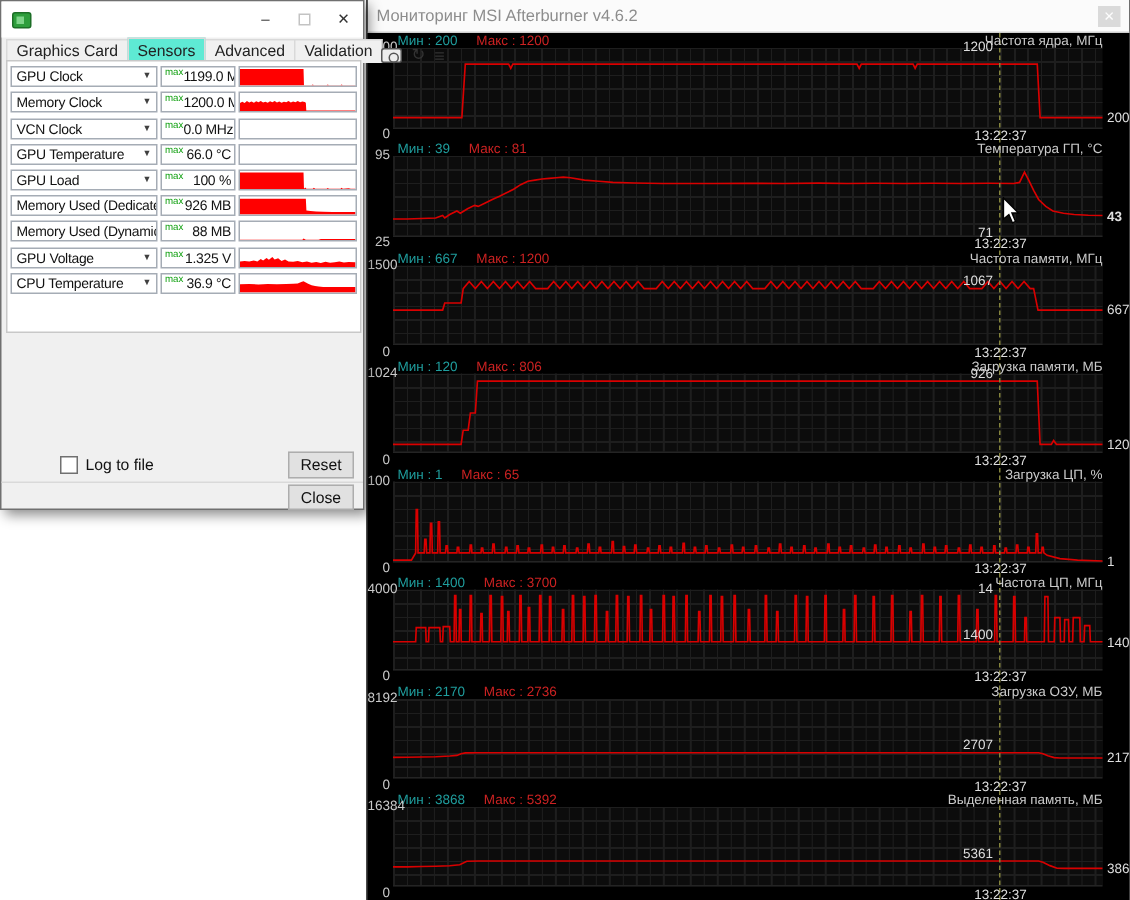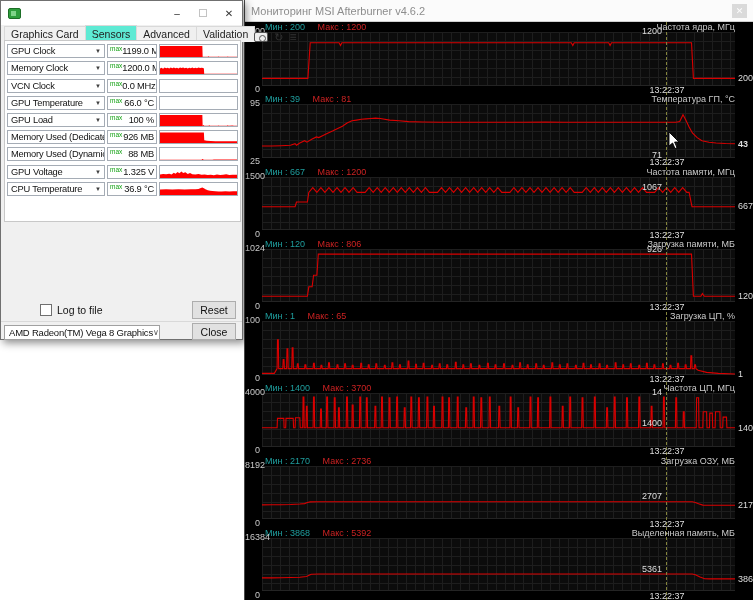--- a/index.html
+++ b/index.html
@@ -242,24 +242,20 @@
           </svg>
         </div>
   </div>
     </div>
   <div class="log-row">
     <span class="checkbox"></span>
     <span class="log-label">Log to file</span>
   </div>
   <div class="btn reset-btn">Reset</div>
   <div class="gpuz-bottom-sep"></div>
-  <div class="device-combo">
-    <span class="device-text">AMD Radeon(TM) Vega 8 Graphics</span>
-    <span class="device-arrow">∨</span>
-  </div>
   <div class="btn close-btn">Close</div>
 </div>
 
 <div class="ab">
   <div class="ab-titlebar">
     <span class="ab-title">Мониторинг MSI Afterburner v4.6.2</span>
     <span class="ab-close">✕</span>
   </div>
   <div class="ab-client" id="ab-client">
       <div class="pane" style="top: 0px;">

